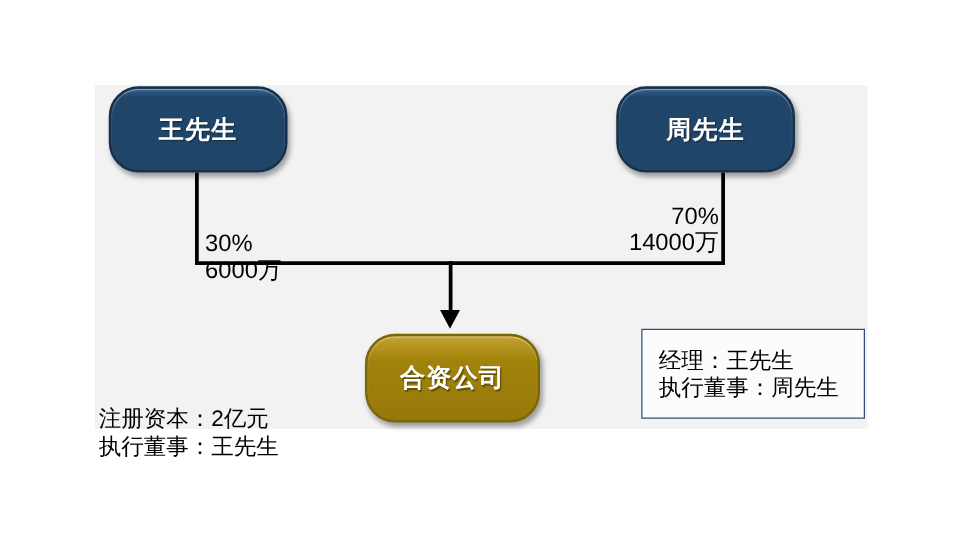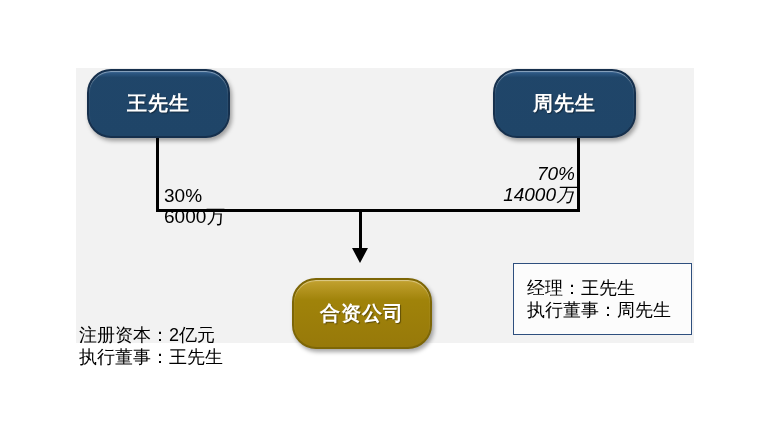--- a/index.html
+++ b/index.html
@@ -29,38 +29,38 @@
     background-color: var(--node-blue, #1f4568);
     border: 2px solid #16304d;
   }
   .node-gold {
     background: linear-gradient(180deg, #c3a231 0%, #a0830a 30%, #97790a 100%);
     background-color: var(--node-gold, #a0830a);
     border: 2px solid #7d6606;
   }
   .node-wang { left: 87px;  top: 69px;  width: 139px; height: 65px; }
   .node-zhou { left: 493px; top: 69px;  width: 139px; height: 65px; }
-  .node-jv   { left: 292px; top: 278px; width: 136px; height: 67px; }
+  .node-jv   { left: 292px; top: 267px; width: 136px; height: 67px; }
   
   .line { position: absolute; background: #000000; }
   .vline-left  { left: 156px; top: 138px; width: 3px;   height: 74px; }
   .vline-right { left: 577px; top: 138px; width: 3px;   height: 74px; }
   .hline       { left: 156px; top: 209px; width: 424px; height: 3px;  }
   .arrow-stem  { left: 359px; top: 209px; width: 3px;   height: 40px; }
   .arrowhead {
     position: absolute; left: 352px; top: 248px;
     width: 0; height: 0;
     border-left: 8.5px solid transparent;
     border-right: 8.5px solid transparent;
     border-top: 15px solid #000000;
   }
   
   .stake { position: absolute; font-size: 19px; line-height: 21px; color: #000000; }
   .stake-left  { left: 164px; top: 185px; text-align: left; }
-  .stake-right { right: 189px; top: 163px; text-align: right; font-style: italic; }
+  .stake-right { right: 189px; top: 163px; text-align: right; }
   
   .reg-info {
     position: absolute; left: 79px; top: 280px;
     font-size: 18px; line-height: 22px; color: #000000; margin-top: 44px;
   }
   
   .mgmt-box {
     position: absolute; left: 513px; top: 263px; width: 179px; height: 72px;
     border: 1.5px solid var(--border-navy, #2e4f7e);
     border-radius: 0;

